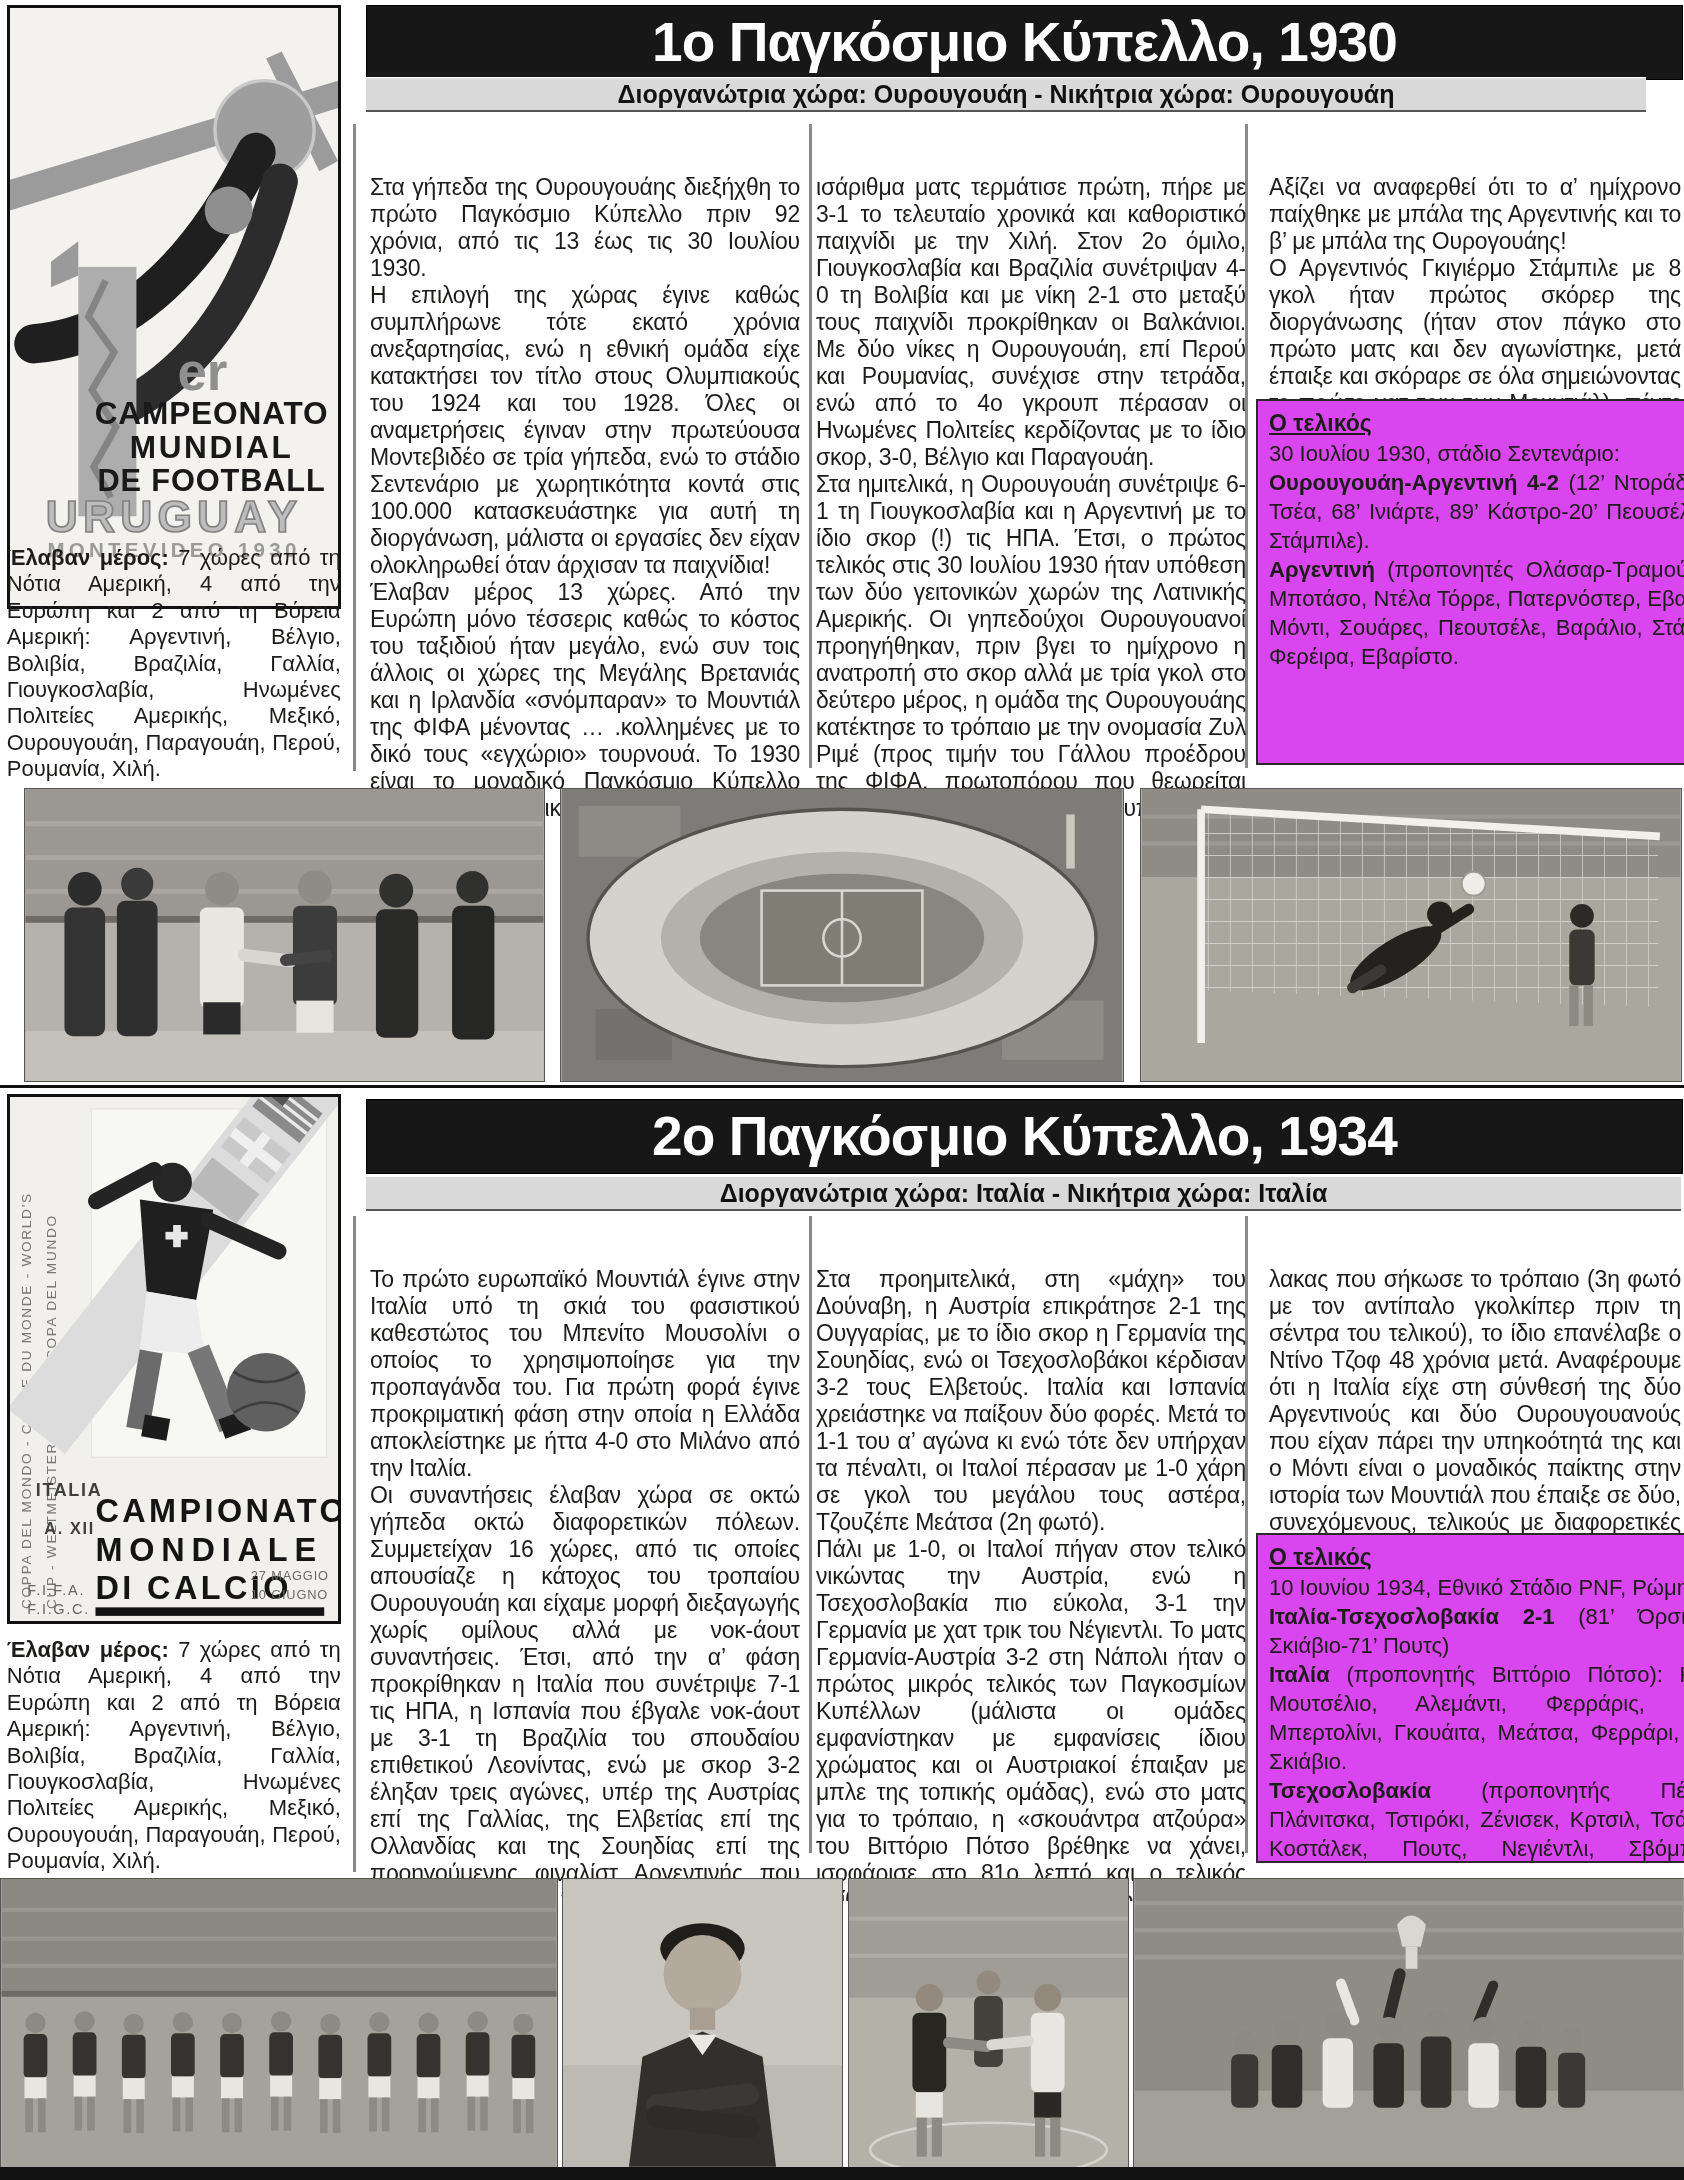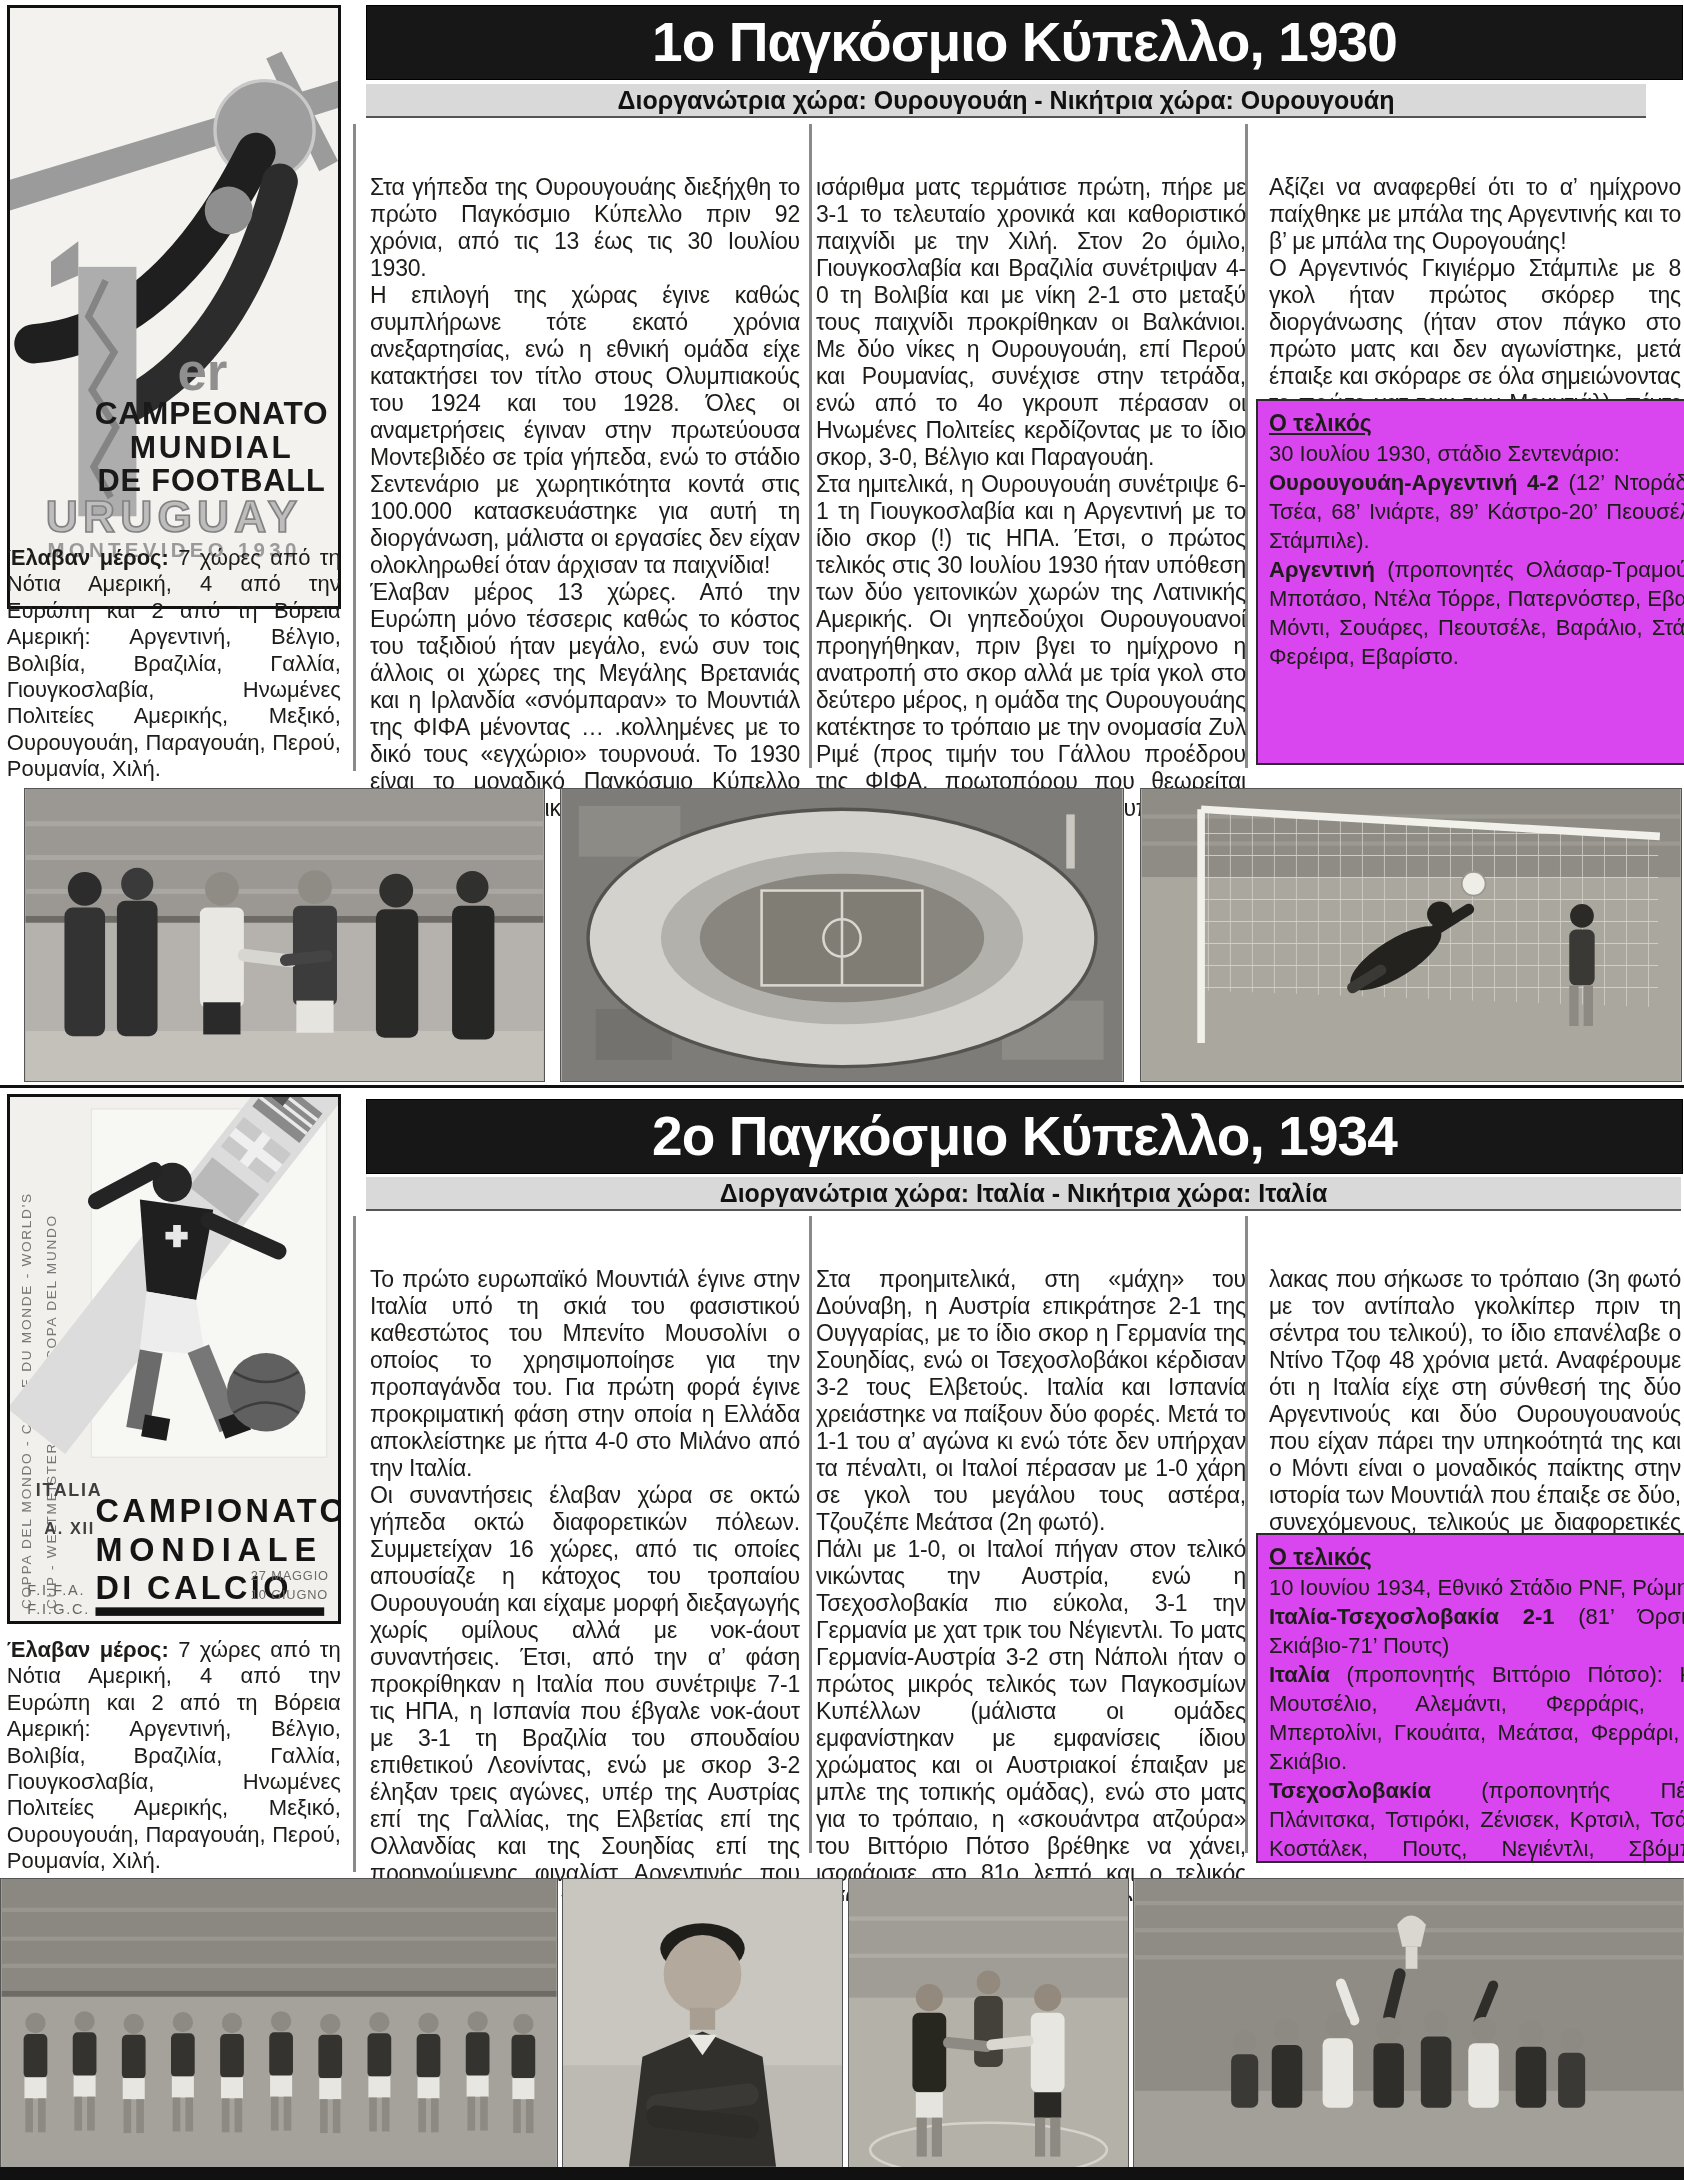--- a/index.html
+++ b/index.html
@@ -54,21 +54,21 @@
       <text x="236" y="476" text-anchor="middle" font-size="37" font-weight="bold" letter-spacing="3" fill="#191919">MUNDIAL</text>
       <text x="236" y="514" text-anchor="middle" font-size="36" font-weight="bold" letter-spacing="1" fill="#191919">DE FOOTBALL</text>
       <text x="192" y="562" text-anchor="middle" font-size="52" font-weight="bold" letter-spacing="6" fill="#bdbdbd" stroke="#828282" stroke-width="2">URUGUAY</text>
       <text x="192" y="592" text-anchor="middle" font-size="24" font-weight="bold" letter-spacing="5" fill="#9a9a9a">MONTEVIDEO 1930</text>
     </svg>
   </div>
 
   <div class="hbar" style="left:366px;top:5.1px;width:1315px;height:73px;line-height:73px;">
     <span>1ο Παγκόσμιο Κύπελλο, 1930</span>
   </div>
-  <div class="subbar" style="left:366px;top:83px;width:1280px;height:32px;line-height:32px;">Διοργανώτρια χώρα: Ουρουγουάη - Νικήτρια χώρα: Ουρουγουάη</div>
+  <div class="subbar" style="left:366px;top:77px;width:1280px;height:32px;line-height:32px;">Διοργανώτρια χώρα: Ουρουγουάη - Νικήτρια χώρα: Ουρουγουάη</div>
 
   <div class="vrule" style="left:353px;top:124px;height:647px;"></div>
   <div class="vrule" style="left:809px;top:124px;height:644px;"></div>
   <div class="vrule" style="left:1245px;top:124px;height:644px;"></div>
 
   <div class="col" style="left:370px;top:126px;height:646px;">
     <p>Στα γήπεδα της Ουρουγουάης διεξήχθη το πρώτο Παγκόσμιο Κύπελλο πριν 92 χρόνια, από τις 13 έως τις 30 Ιουλίου 1930.</p>
     <p>Η επιλογή της χώρας έγινε καθώς συμπλήρωνε τότε εκατό χρόνια ανεξαρτησίας, ενώ η εθνική ομάδα είχε κατακτήσει τον τίτλο στους Ολυμπιακούς του 1924 και του 1928. Όλες οι αναμετρήσεις έγιναν στην πρωτεύουσα Μοντεβιδέο σε τρία γήπεδα, ενώ το στάδιο Σεντενάριο με χωρητικότητα κοντά στις 100.000 κατασκευάστηκε για αυτή τη διοργάνωση, μάλιστα οι εργασίες δεν είχαν ολοκληρωθεί όταν άρχισαν τα παιχνίδια!</p>
     <p>Έλαβαν μέρος 13 χώρες. Από την Ευρώπη μόνο τέσσερις καθώς το κόστος του ταξιδιού ήταν μεγάλο, ενώ συν τοις άλλοις οι χώρες της Μεγάλης Βρετανιάς και η Ιρλανδία «σνόμπαραν» το Μουντιάλ της ΦΙΦΑ μένοντας … .κολλημένες με το δικό τους «εγχώριο» τουρνουά. Το 1930 είναι το μοναδικό Παγκόσμιο Κύπελλο χωρίς προκριματική φάση. Οι 13 ομάδες χωρίστηκαν σε τέσσερις ομίλους και οι πρώτες ομάδες συμμετείχαν στα ημιτελικά. Στον 1ο όμιλο, η Αργεντινή με τρεις νίκες σε</p>
   </div>

